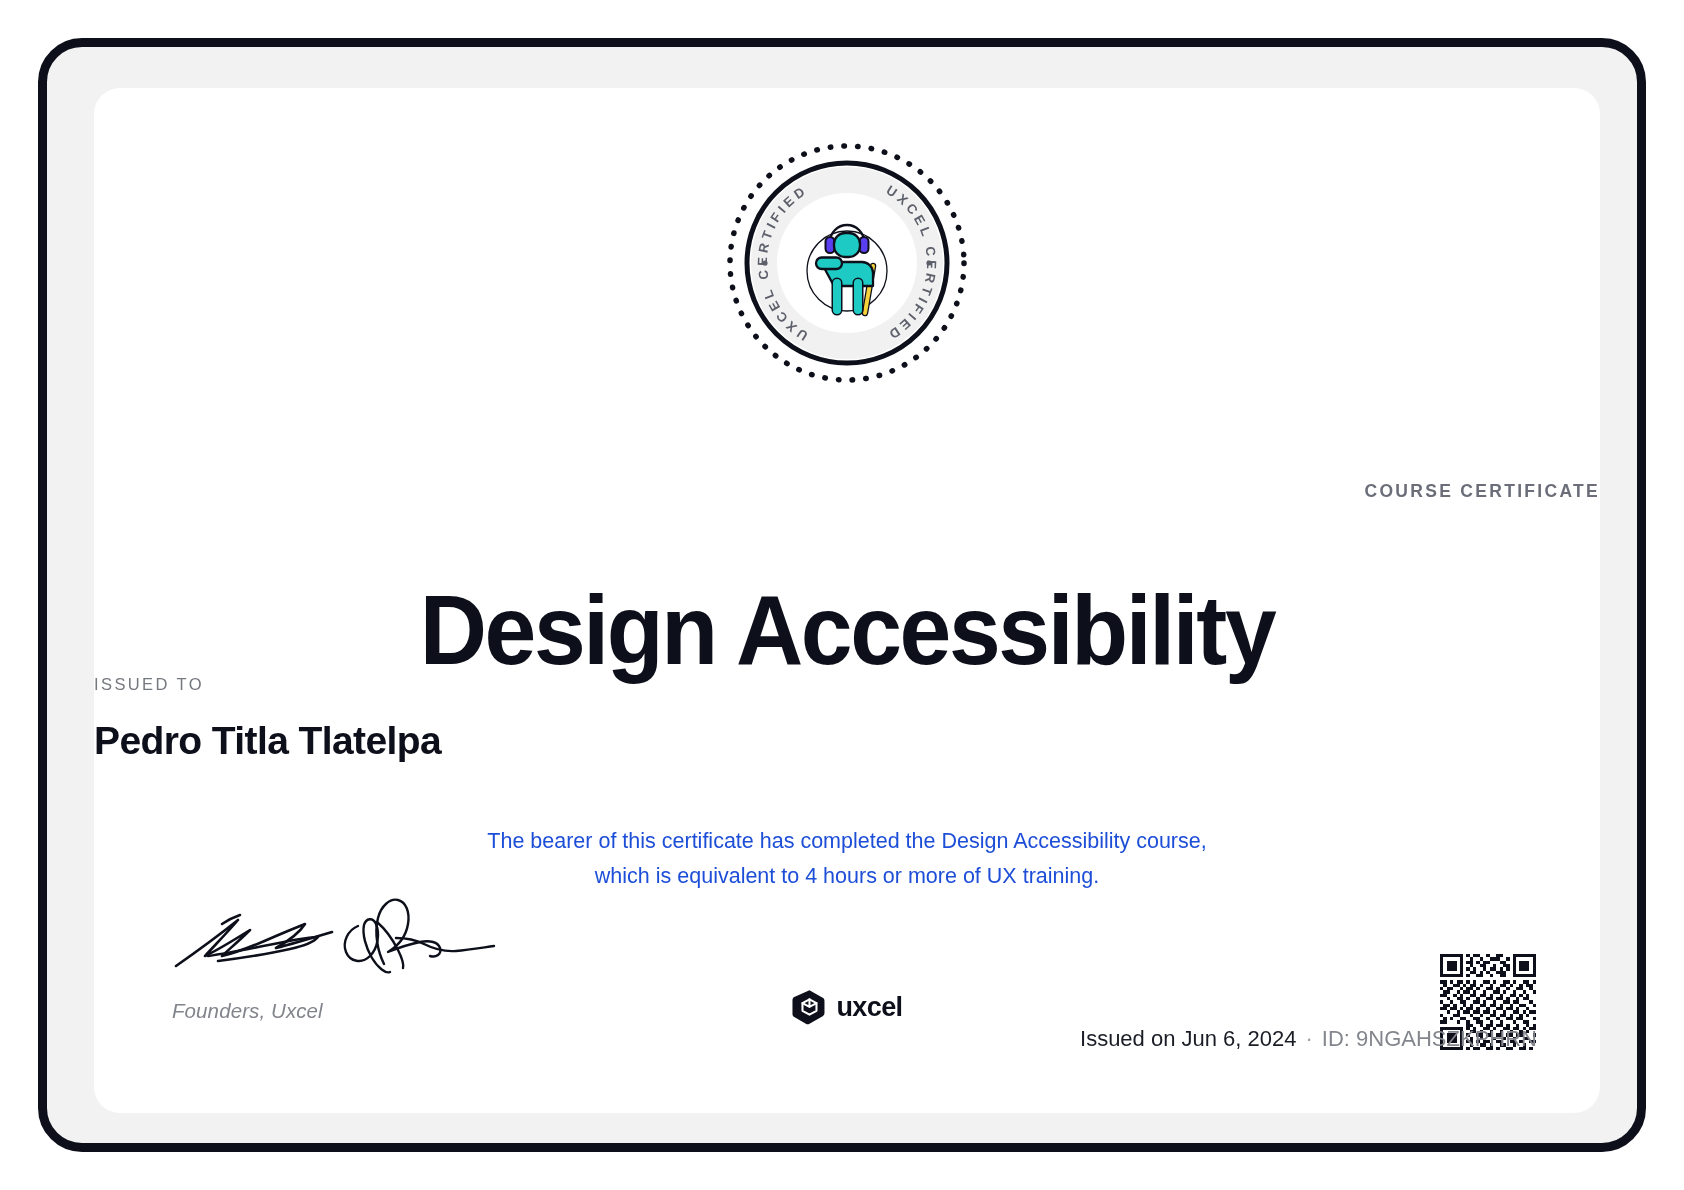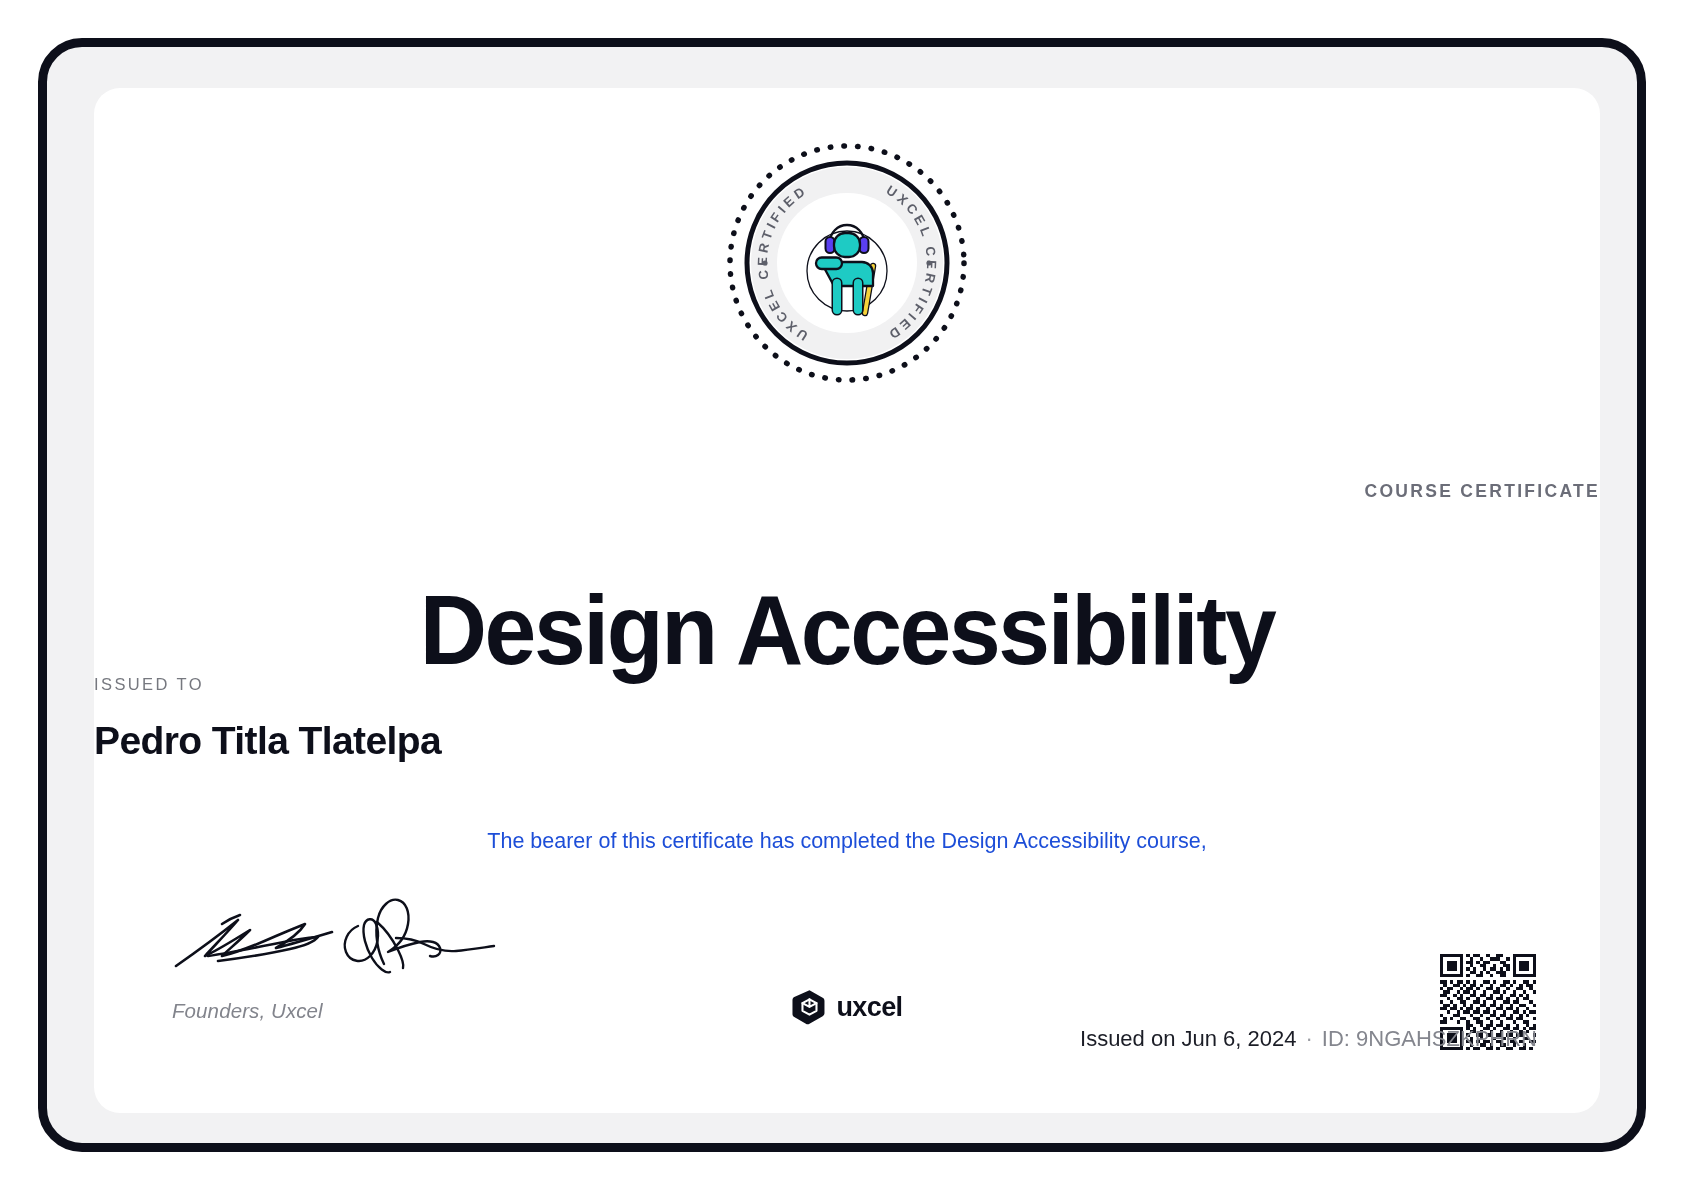--- a/index.html
+++ b/index.html
@@ -234,20 +234,21 @@
     <div class="eyebrow">COURSE CERTIFICATE</div>
 
     <h1 class="course-title">Design Accessibility</h1>
 
     <div class="issued-to-label">ISSUED TO</div>
 
     <div class="recipient-name">Pedro Titla Tlatelpa</div>
 
     <div class="blurb">
       <div>The bearer of this certificate has completed the Design Accessibility course,</div>
+      <div>which is equivalent to 4 hours or more of UX training.</div>
     </div>
 
     <div class="signatures">
       <svg viewBox="0 0 330 86" width="330" height="86" aria-hidden="true">
         <g fill="none" stroke="#0d0f1a" stroke-width="2.6" stroke-linecap="round" stroke-linejoin="round">
           <path d="M4,72 C24,58 46,42 66,26 C54,40 42,52 33,62 C46,56 62,46 78,36
                    C66,48 56,56 50,62 C66,58 86,50 104,42 C118,36 128,32 133,30
                    C128,38 118,46 104,54 C120,50 140,44 160,38"></path>
           <path d="M36,62 C62,58 92,52 122,46 C134,44 142,43 146,43
                    C142,48 132,52 118,55 C96,60 70,64 46,67"></path>

